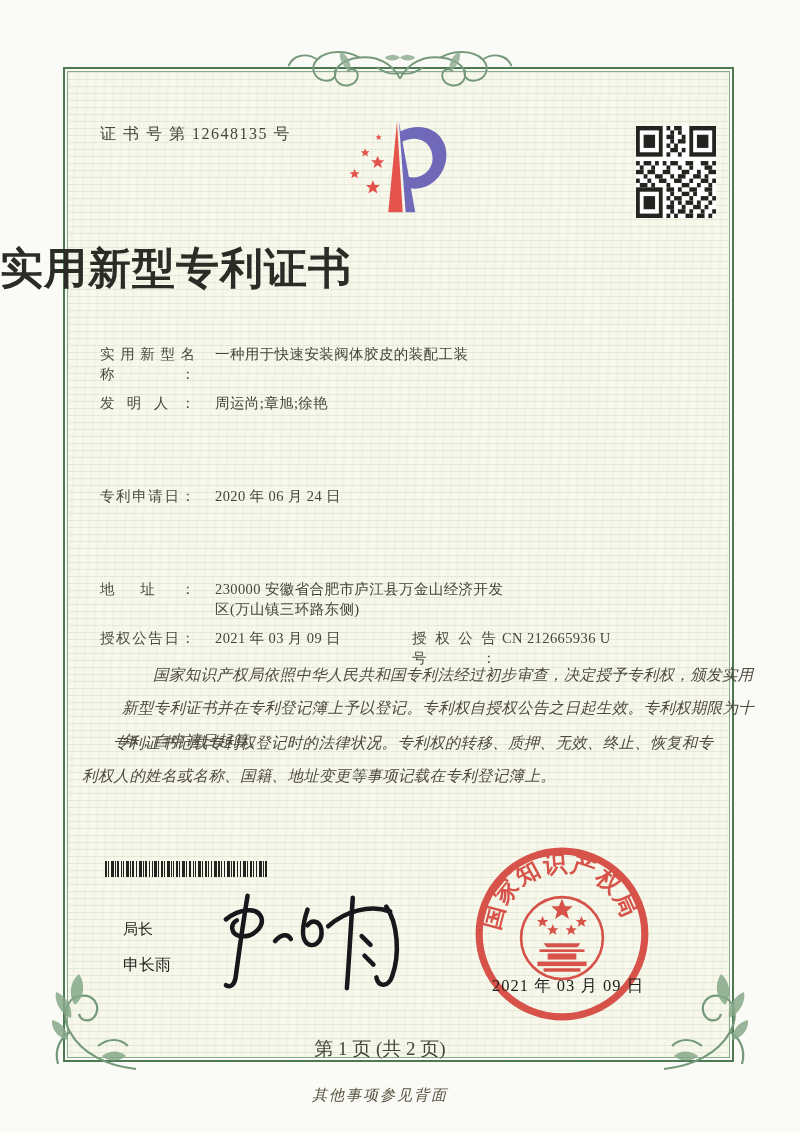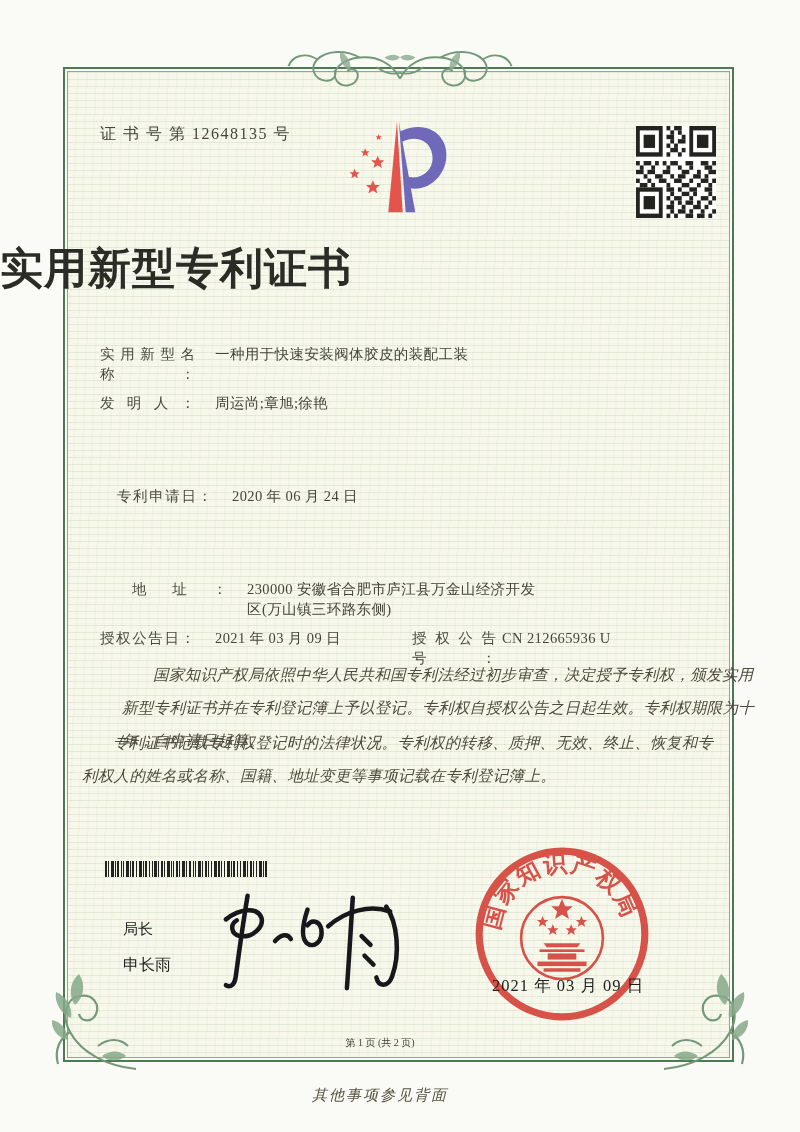--- a/index.html
+++ b/index.html
@@ -42,21 +42,21 @@
   .grant2 .fvalue{margin-left:6px;}
 
   .para{left:82px;width:636px;font-size:15.5px;line-height:33px;
         font-style:italic;color:#4e4a3e;text-indent:2em;letter-spacing:.3px;}
 
   .signer{font-family:Liberation Mono, monospace;color:#23231f;margin-left:17px;}
   .signer-title{left:106px;top:920px;font-size:15px;}
   .signer-name{left:106px;top:955px;font-size:16px;}
 
   .seal-date{left:492px;top:975px;font-size:16.5px;color:#1e1e1c;letter-spacing:1px;z-index:6;}
-  .page-info{left:230px;top:1036px;width:300px;text-align:center;font-size:10px;color:#45443b;}
+  .page-info{left:230px;top:1036px;width:300px;text-align:center;font-size:19px;color:#45443b;}
   .back-note{left:312px;top:1086px;font-size:15px;font-style:italic;color:#56513f;letter-spacing:2px;}
 
   svg{display:block;}
   .seal-wrap{left:472px;top:844px;z-index:5;opacity:.92;}
   .sig-wrap{left:208px;top:882px;z-index:4;}
 </style>
 </head>
 <body>
 
 <div class="page">
@@ -244,25 +244,25 @@
   <div class="abs title">实用新型专利证书</div>
 
   <div class="abs field-row" style="top:344px;">
     <span class="flabel">实用新型名称：</span>
     <span class="fvalue">一种用于快速安装阀体胶皮的装配工装</span>
   </div>
   <div class="abs field-row" style="top:393px;">
     <span class="flabel">发明人：</span>
     <span class="fvalue">周运尚;章旭;徐艳</span>
   </div>
-  <div class="abs field-row" style="top:486px;margin-left:17px;">
+  <div class="abs field-row" style="top:486px;">
     <span class="flabel">专利申请日：</span>
     <span class="fvalue">2020 年 06 月 24 日</span>
   </div>
-  <div class="abs field-row" style="top:579px;margin-left:32px;">
+  <div class="abs field-row" style="top:579px;">
     <span class="flabel">地址：</span>
     <span class="fvalue addr">230000 安徽省合肥市庐江县万金山经济开发区(万山镇三环路东侧)</span>
   </div>
   <div class="abs field-row" style="top:628px;">
     <span class="flabel">授权公告日：</span>
     <span class="fvalue">2021 年 03 月 09 日</span>
   </div>
   <div class="abs grant2" style="top:628px;margin-left:44px;">
     <span class="flabel">授权公告号：</span>
     <span class="fvalue">CN 212665936 U</span>

